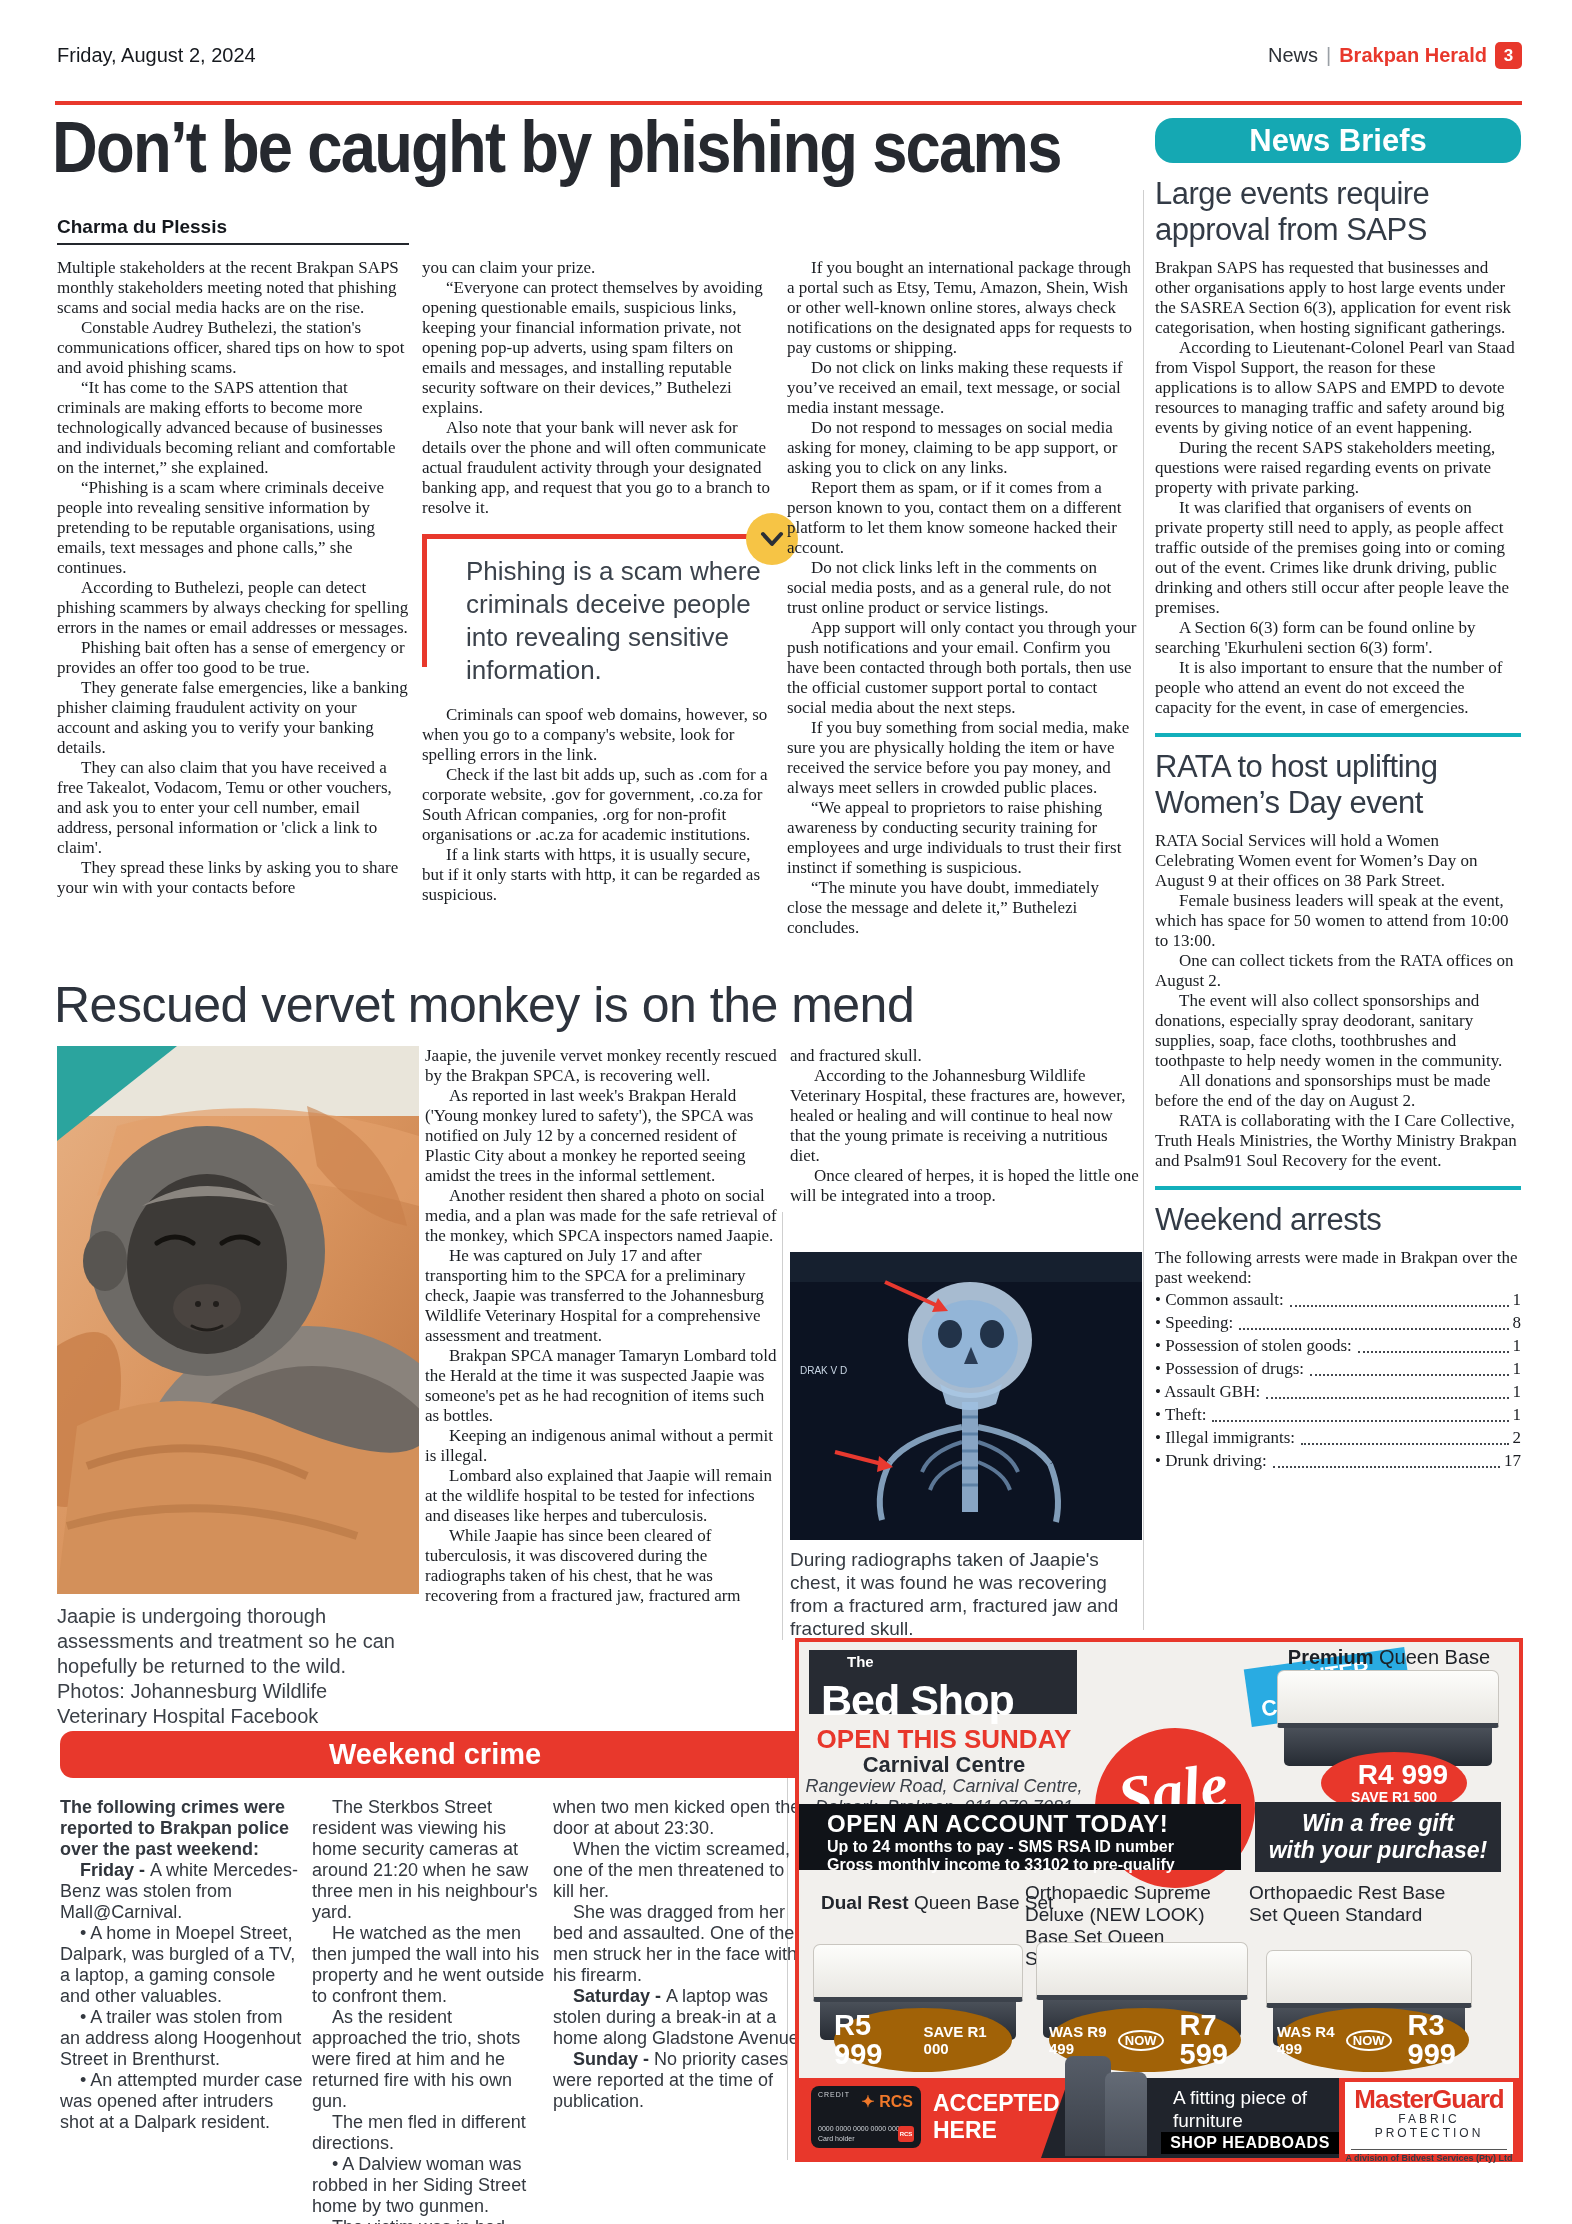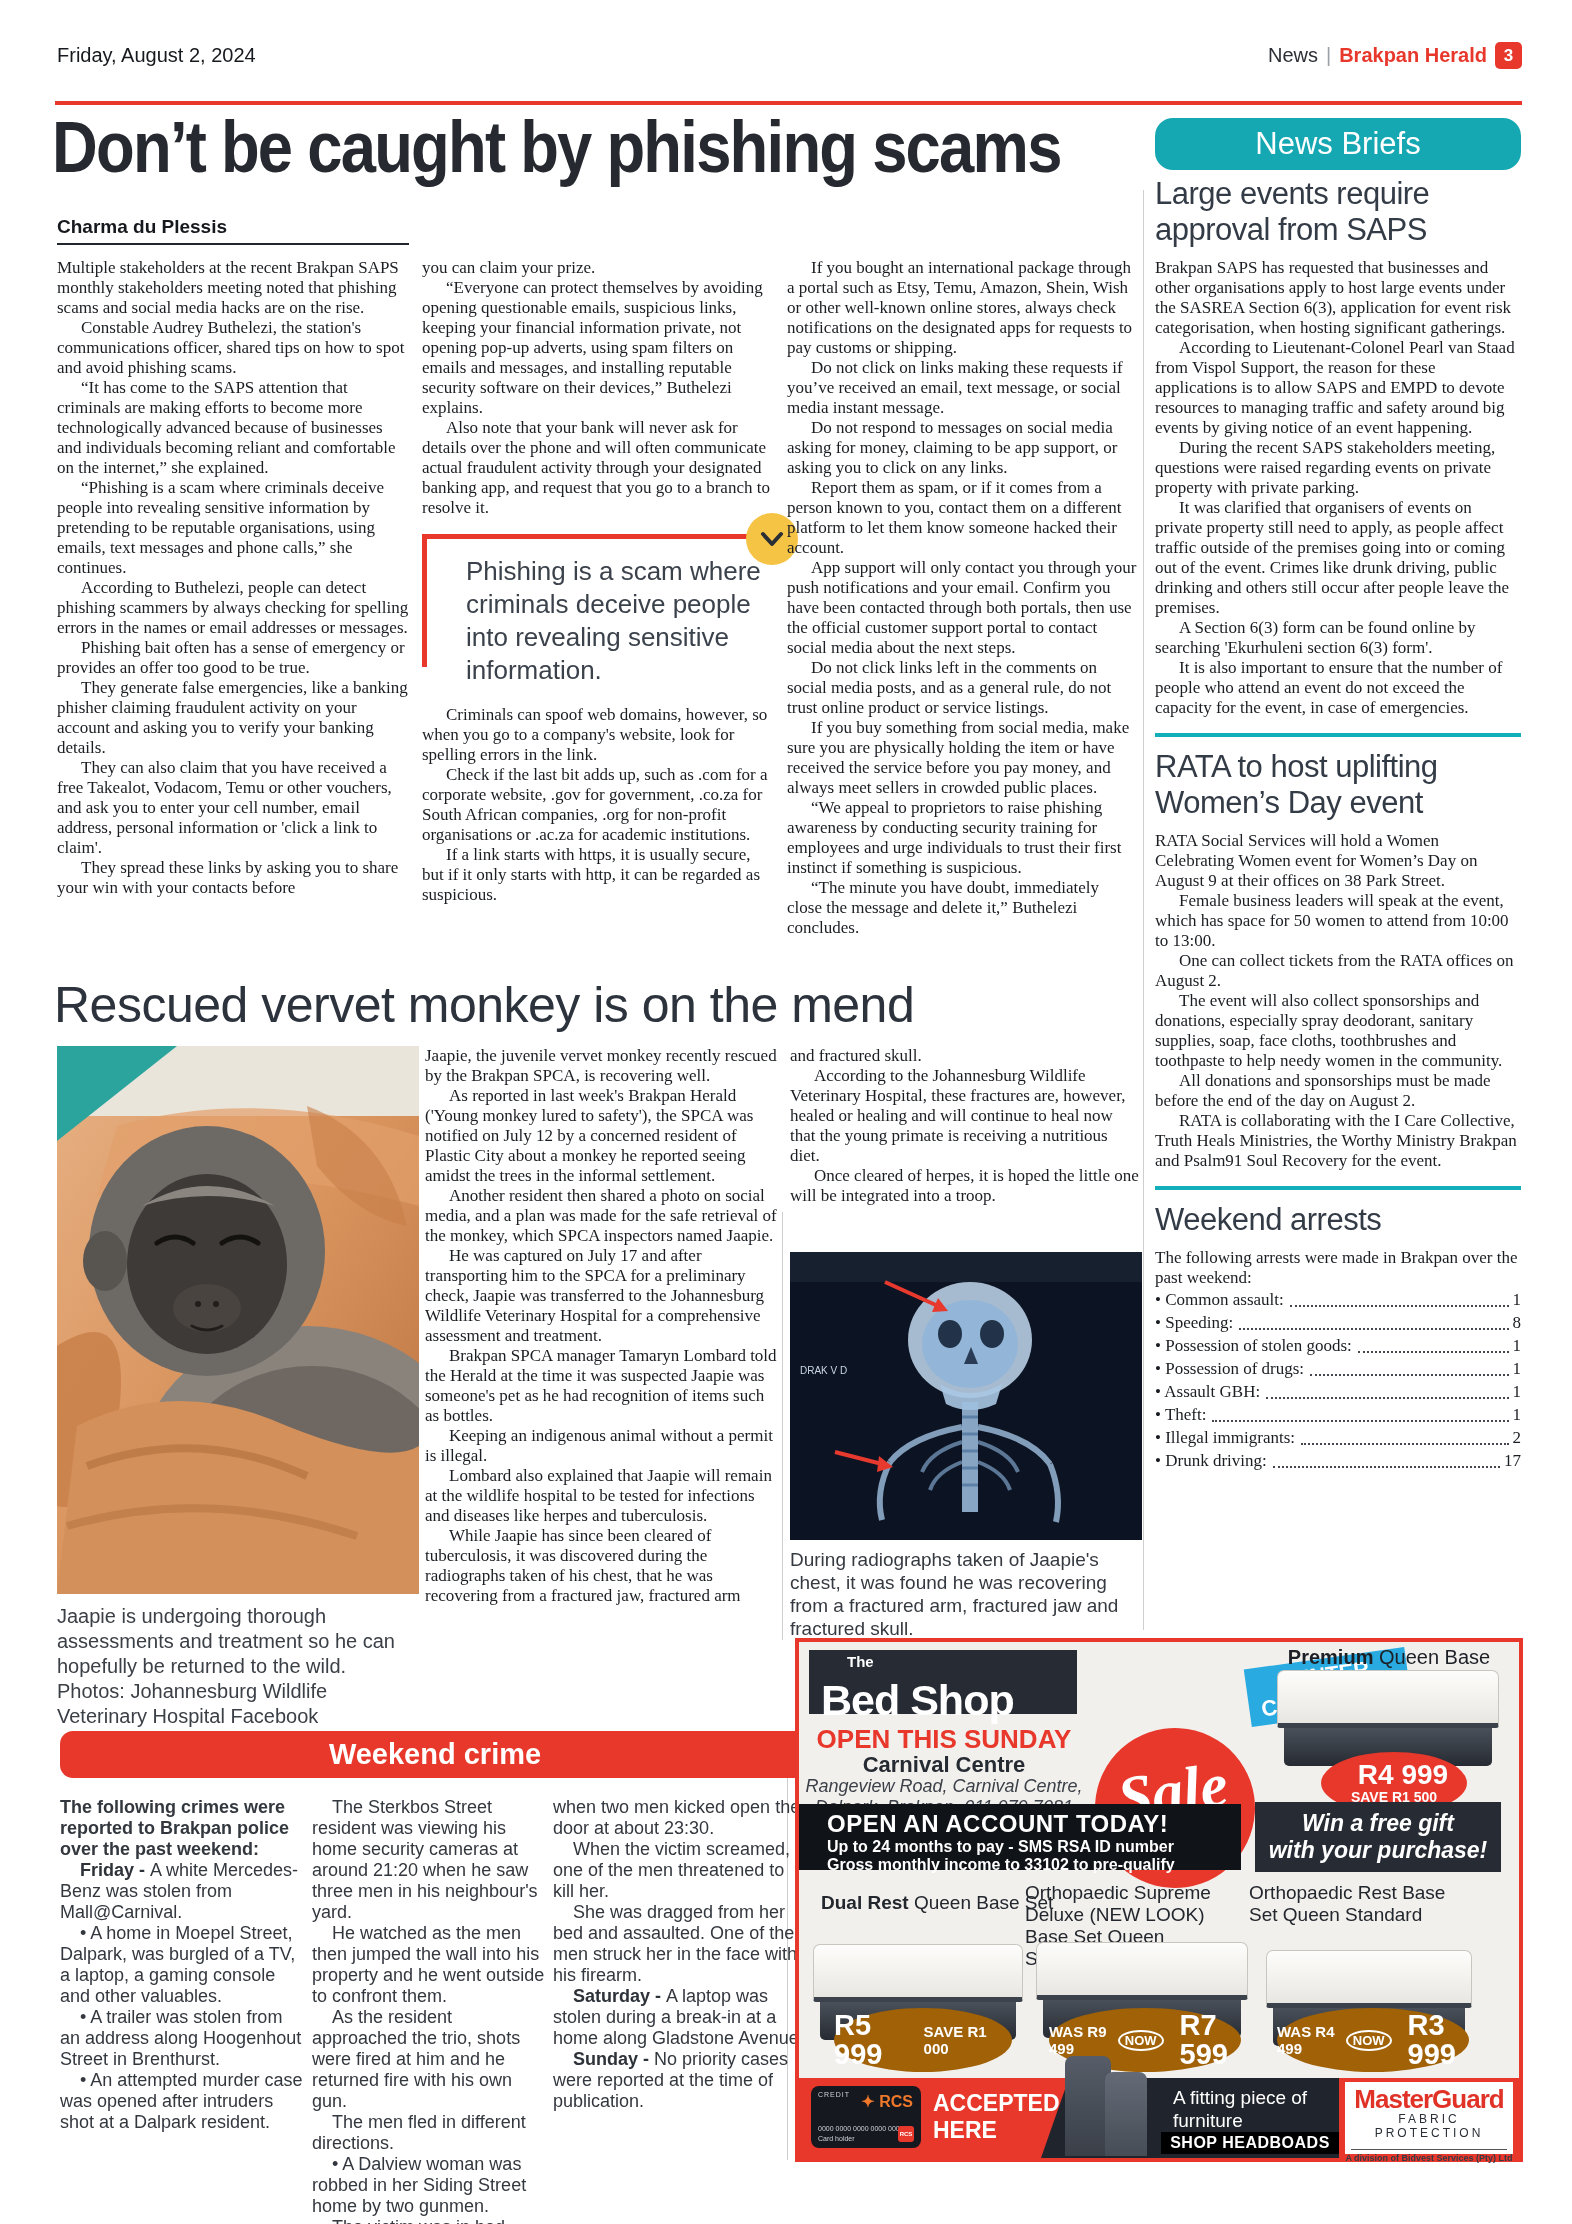--- a/index.html
+++ b/index.html
@@ -14,22 +14,22 @@
   .hdr-brand{color:#e8382c;font-weight:700;}
   .hdr-badge{width:27px;height:27px;background:#e8382c;border-radius:5px;color:#fff;font-weight:700;
              font-size:17px;display:flex;align-items:center;justify-content:center;}
   .rule-top{left:55px;right:50px;top:101px;height:4px;background:#e8382c;}
 
   
   .headline{left:52px;top:106px;font-size:72px;font-weight:700;color:#26292f;letter-spacing:-2px;
             transform:scaleX(.88);transform-origin:left top;white-space:nowrap;}
 
   
-  .briefs-box{left:1155px;top:118px;width:366px;height:52px;background:#15a8b3;border-radius:18px;
-              display:flex;align-items:center;justify-content:center;color:#fff;font-size:31px;font-weight:400;}
+  .briefs-box{left:1155px;top:118px;width:366px;height:45px;background:#15a8b3;border-radius:18px;
+              display:flex;align-items:center;justify-content:center;color:#fff;font-size:31px;font-weight:700;}
 
   .byline{left:57px;top:216px;font-size:19px;font-weight:700;color:#15181d;}
   .byline-rule{left:57px;top:243px;width:352px;height:2px;background:#23262c;}
 
   
   .news-serif p{font-family:"Liberation Serif",serif;font-size:17px;line-height:20px;color:#1a1d22;
                 margin:0;text-indent:24px;}
   .first-flush p:first-child{text-indent:0;}
   .pcol1{left:57px;top:258px;width:352px;}
   .pcol2{left:422px;top:258px;width:352px;}
@@ -193,22 +193,22 @@
         <p>If a link starts with https, it is usually secure, but if it only starts with http, it can be regarded as suspicious.</p>
       </div>
   </div>
 
   <div class="abs pcol3 news-serif">
 
   <p>If you bought an international package through a portal such as Etsy, Temu, Amazon, Shein, Wish or other well-known online stores, always check notifications on the designated apps for requests to pay customs or shipping.</p>
       <p>Do not click on links making these requests if you’ve received an email, text message, or social media instant message.</p>
       <p>Do not respond to messages on social media asking for money, claiming to be app support, or asking you to click on any links.</p>
       <p>Report them as spam, or if it comes from a person known to you, contact them on a different platform to let them know someone hacked their account.</p>
+      <p>Do not click links left in the comments on social media posts, and as a general rule, do not trust online product or service listings.</p>
       <p>App support will only contact you through your push notifications and your email. Confirm you have been contacted through both portals, then use the official customer support portal to contact social media about the next steps.</p>
-      <p>Do not click links left in the comments on social media posts, and as a general rule, do not trust online product or service listings.</p>
       <p>If you buy something from social media, make sure you are physically holding the item or have received the service before you pay money, and always meet sellers in crowded public places.</p>
       <p>“We appeal to proprietors to raise phishing awareness by conducting security training for employees and urge individuals to trust their first instinct if something is suspicious.</p>
       <p>“The minute you have doubt, immediately close the message and delete it,” Buthelezi concludes.</p>
     </div>
 
   <div class="abs briefs-col">
     <h2 class="brief-h">Large events require approval from SAPS</h2>
     <div class="news-serif first-flush">
 
     <p>Brakpan SAPS has requested that businesses and other organisations apply to host large events under the SASREA Section 6(3), application for event risk categorisation, when hosting significant gatherings.</p>

